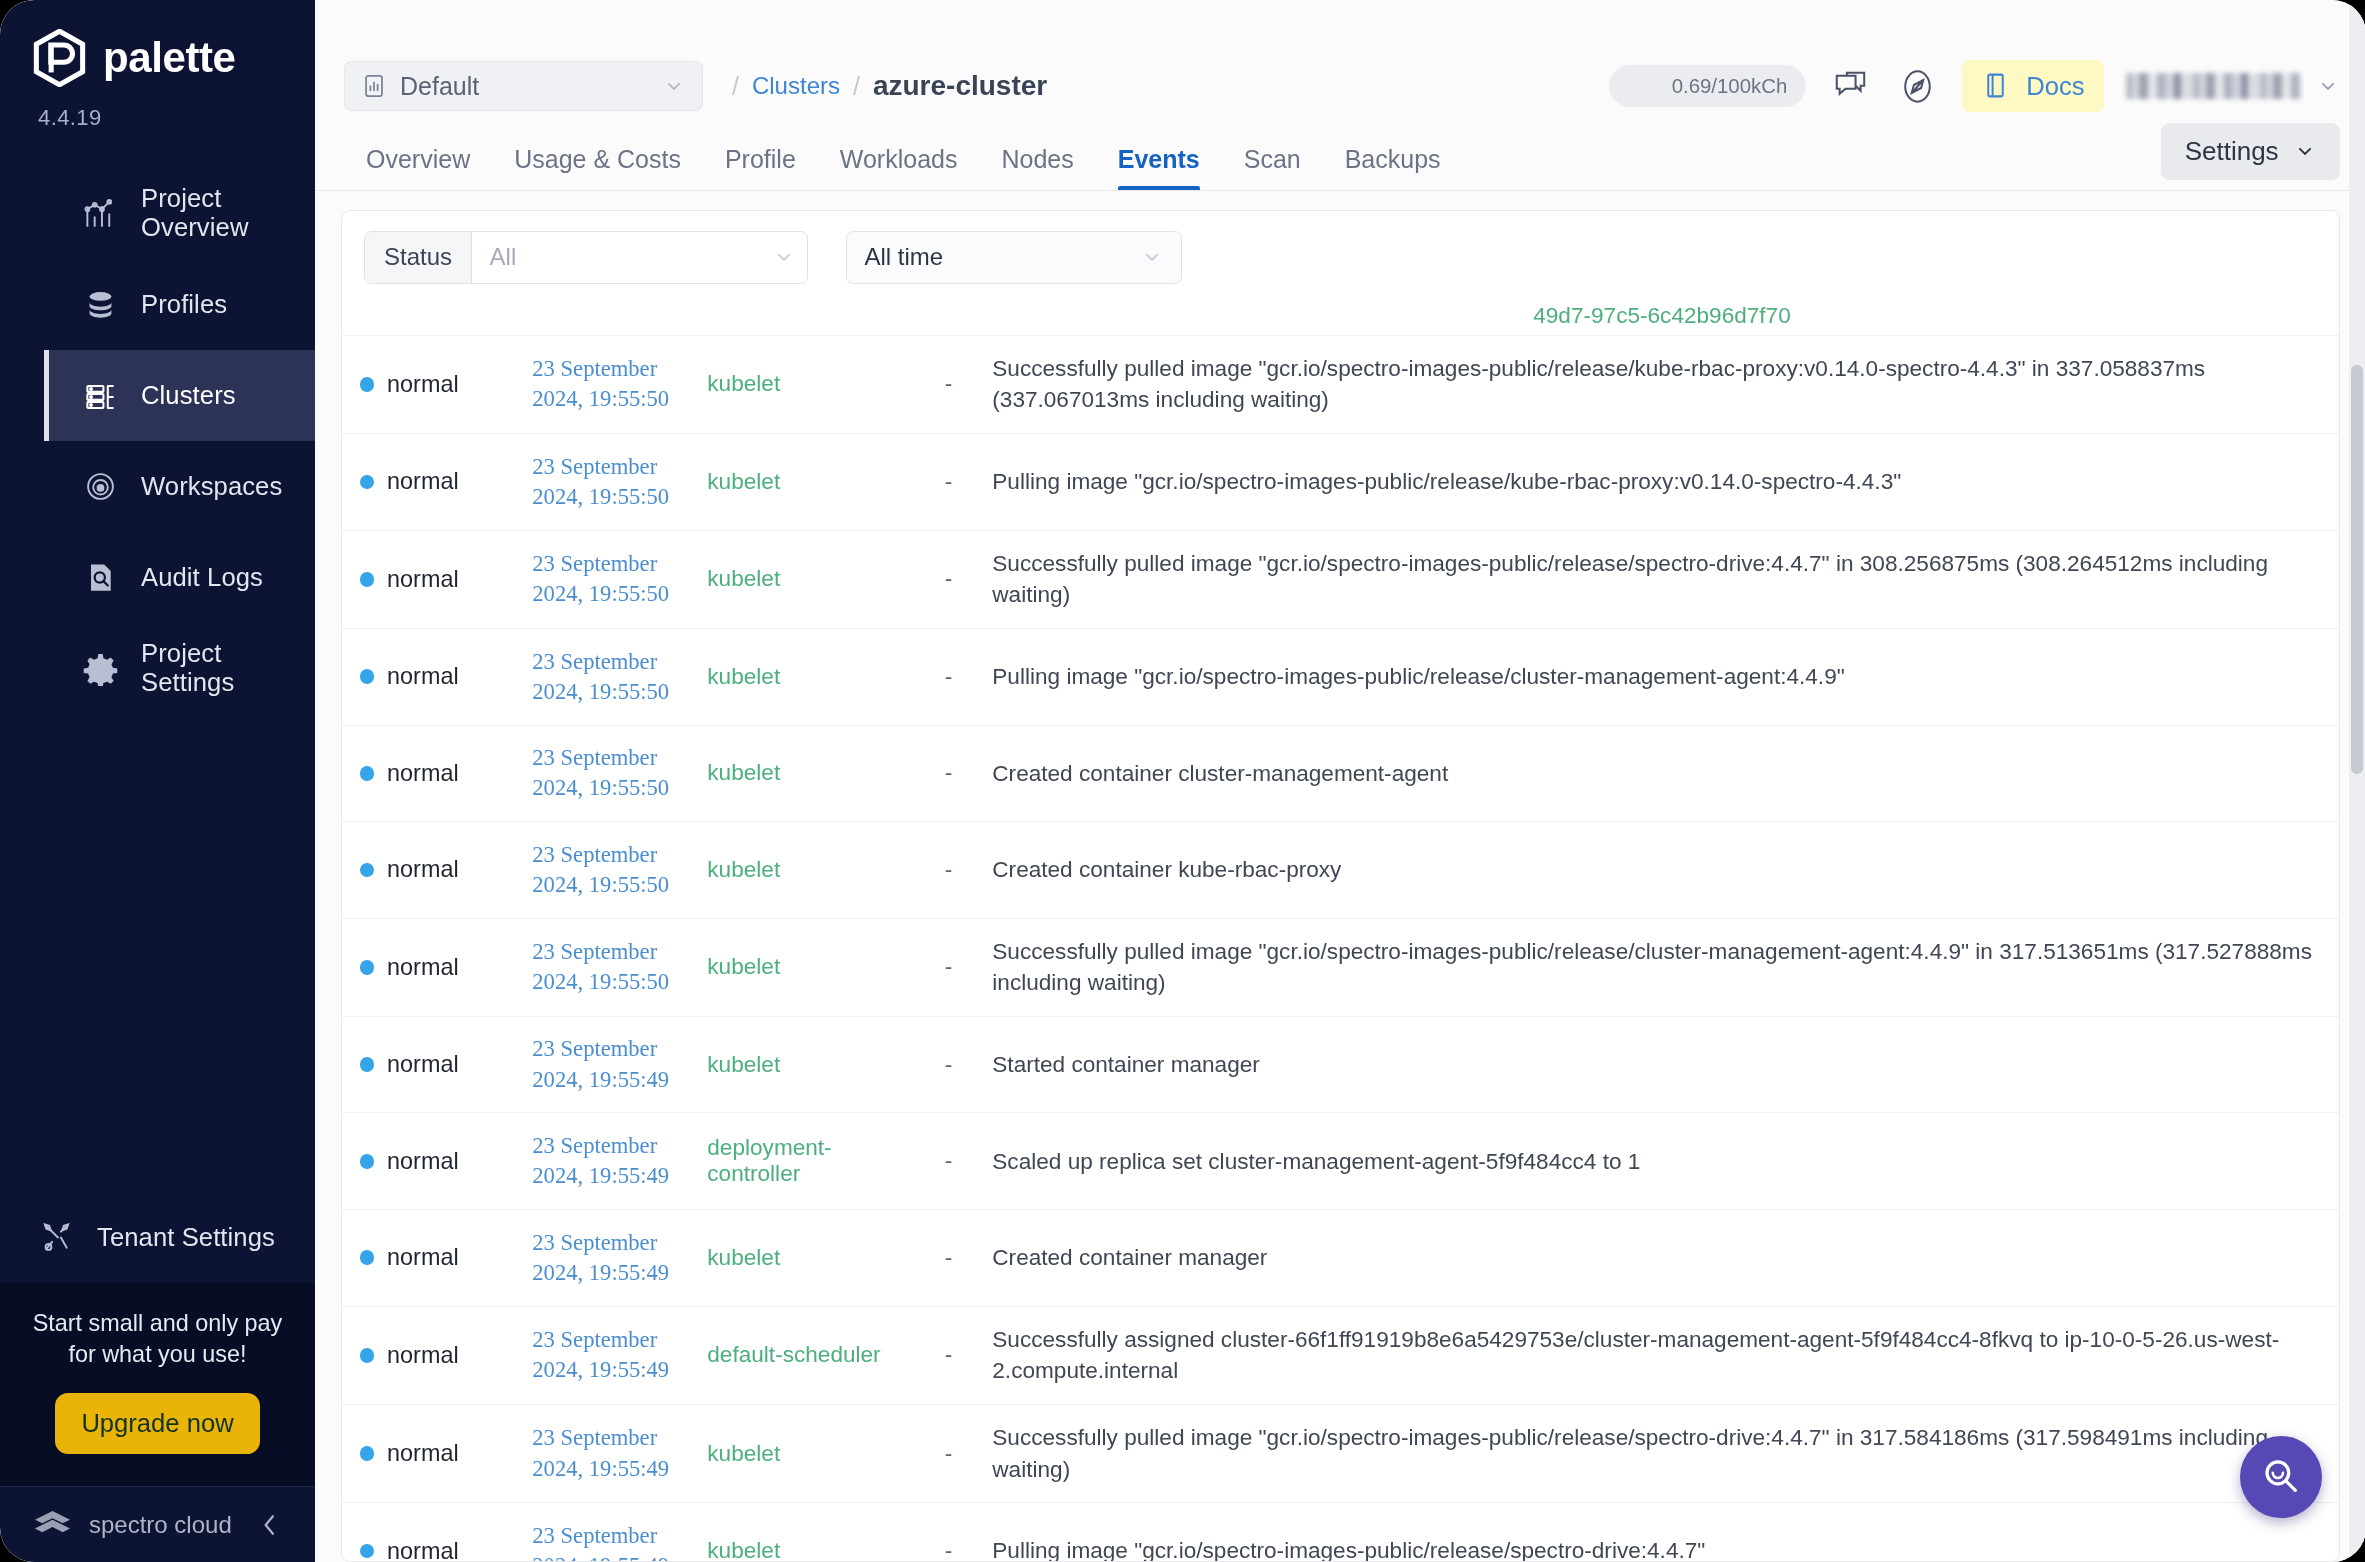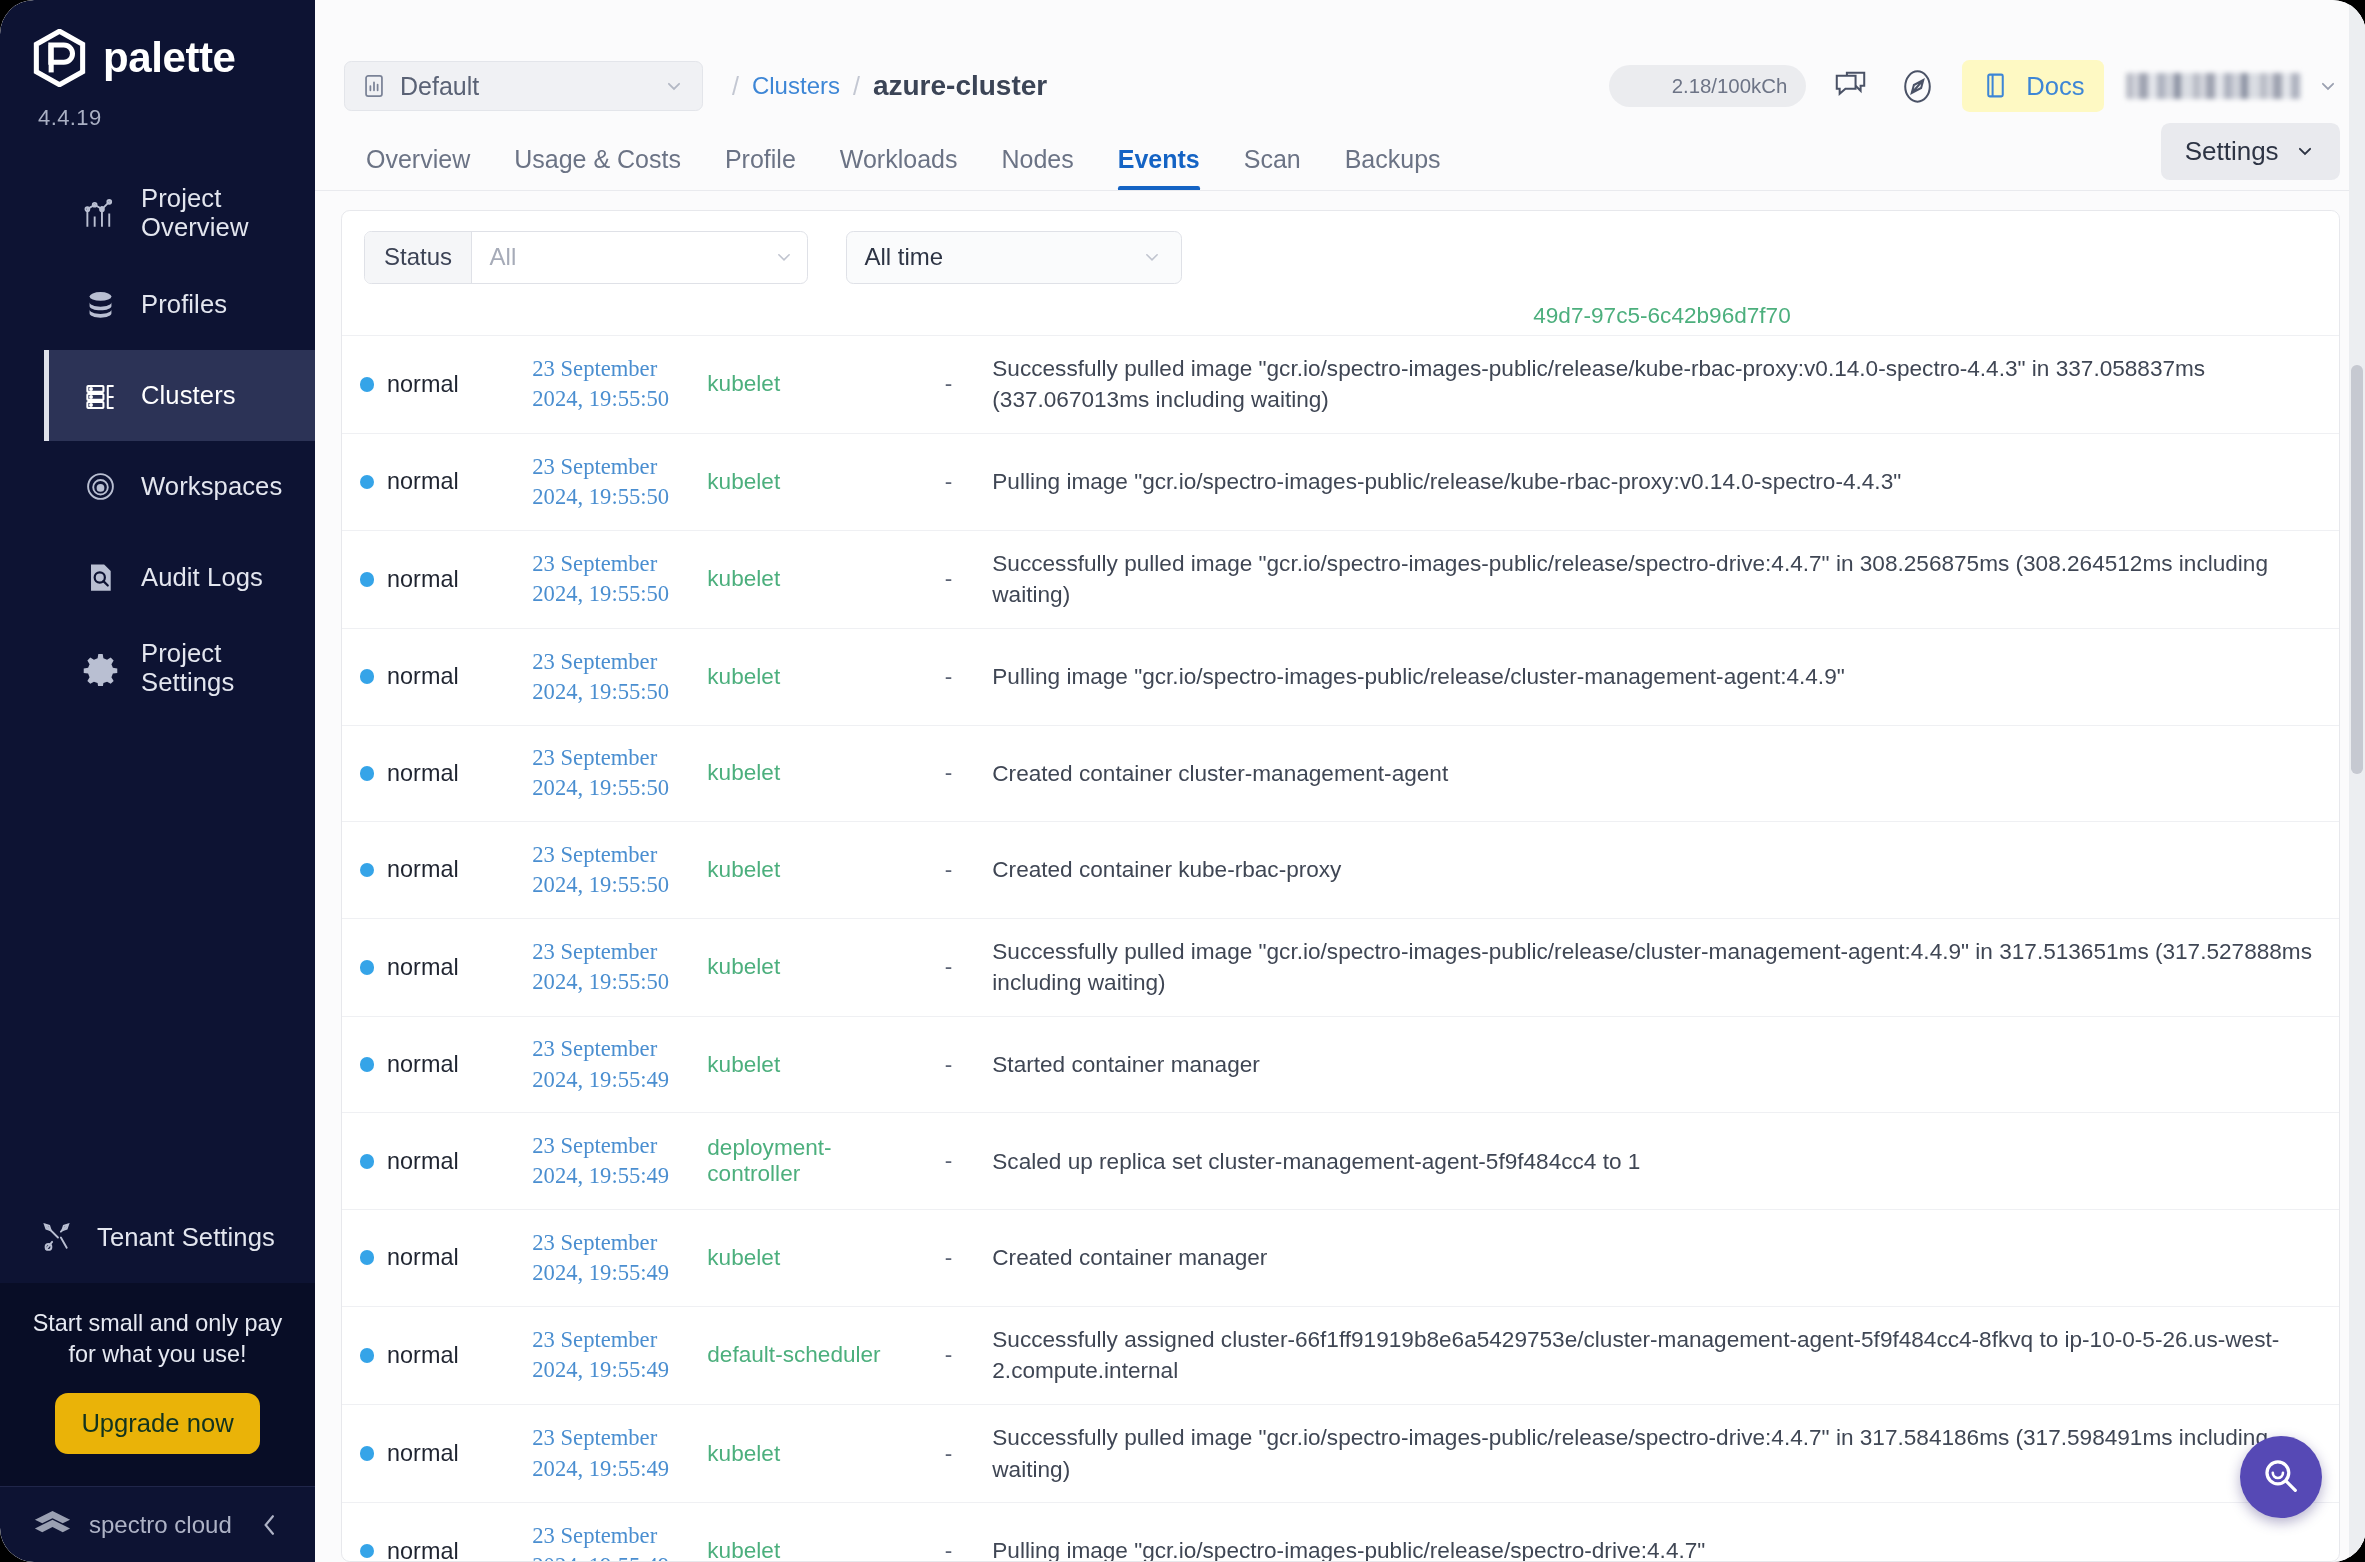--- a/index.html
+++ b/index.html
@@ -398,21 +398,21 @@
       </div>
 
       <div class="breadcrumb">
         <span class="bc-sep">/</span>
         <span class="bc-link">Clusters</span>
         <span class="bc-sep">/</span>
         <span class="bc-current">azure-cluster</span>
       </div>
 
       <div class="topbar-right">
-        <div class="cost-pill">2.18/100kCh</div>
+        <div class="cost-pill">0.69/100kCh</div>
 
         <span class="icon-btn">
           <svg viewBox="0 0 54 54" fill="none" stroke="#4a5266" stroke-width="2.8">
             <path d="M8 12h26v18H20l-8 7v-7H8z"></path>
             <path d="M22 12V8h24v18h-5v7l-7-7"></path>
           </svg>
         </span>
 
         <span class="icon-btn">
           <svg viewBox="0 0 54 54" fill="none" stroke="#4a5266" stroke-width="2.8">

